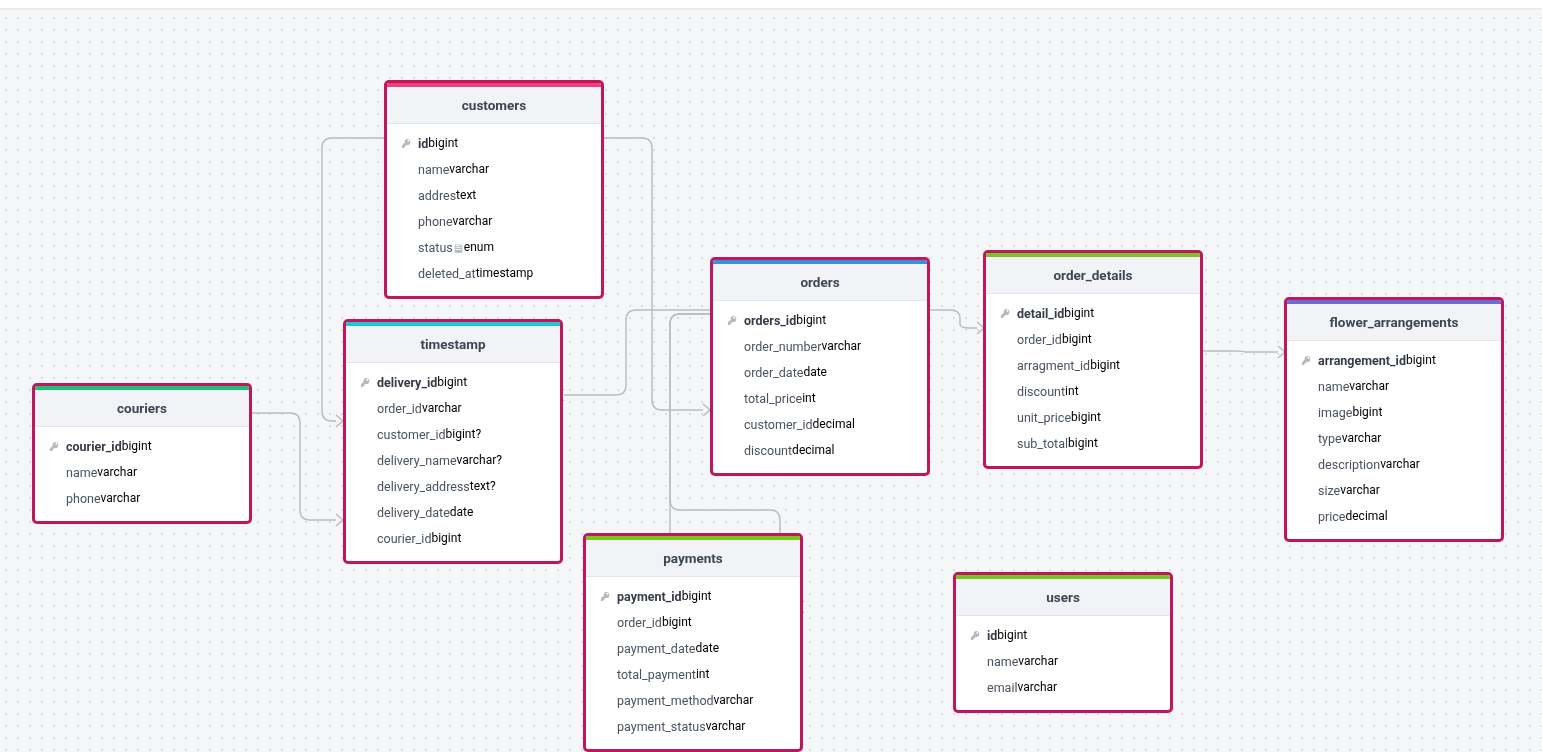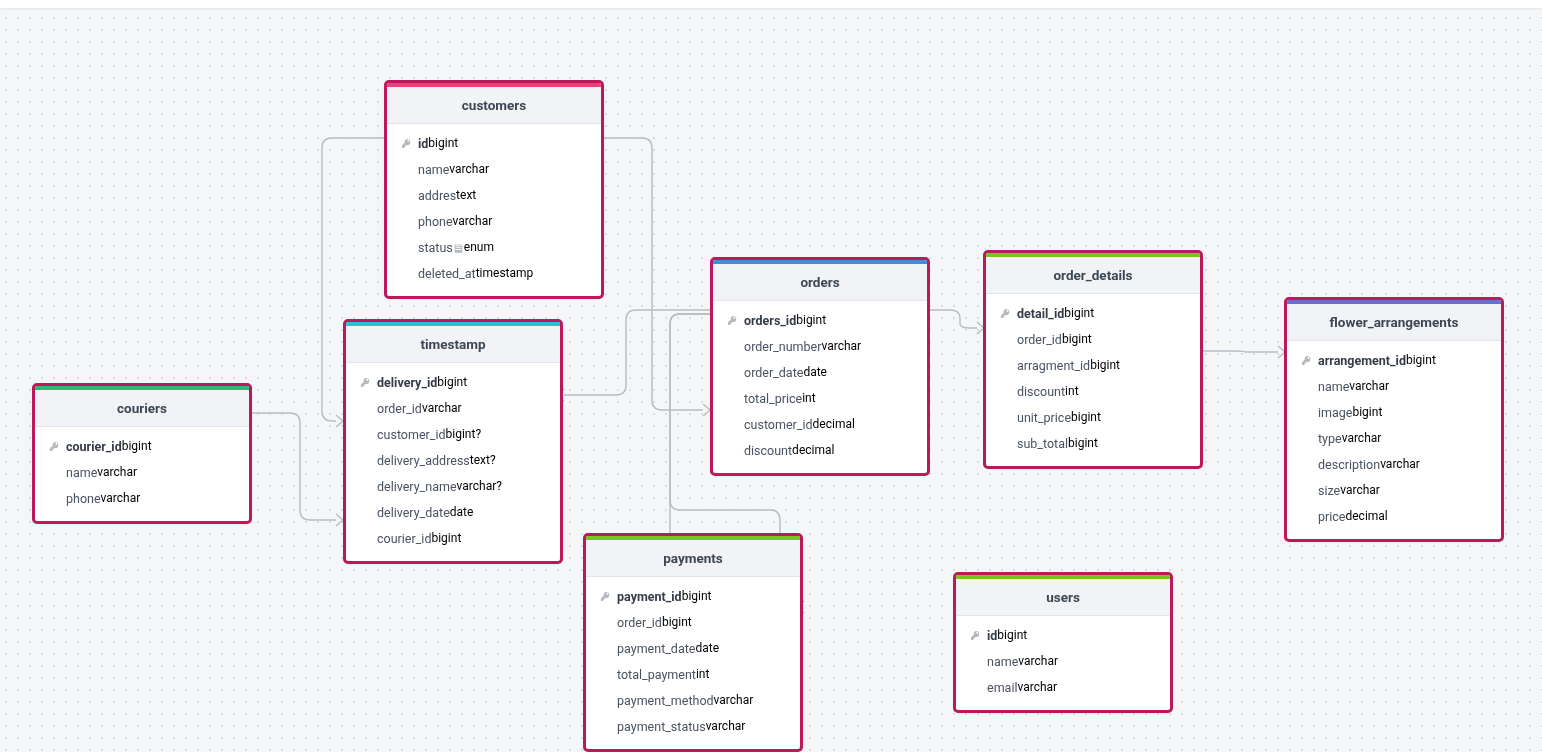--- a/index.html
+++ b/index.html
@@ -217,33 +217,33 @@
             <span style="width: 11px; display: inline-block;"></span>
             <span>customer_id</span>
           </div>
           <div style="display: flex; align-items: center; gap: 6px;">
             <span class="type">bigint?</span>
           </div>
         </div>
         <div class="row">
           <div class="col-left">
             <span style="width: 11px; display: inline-block;"></span>
+            <span>delivery_name</span>
+          </div>
+          <div style="display: flex; align-items: center; gap: 6px;">
+            <span class="type">varchar?</span>
+          </div>
+        </div>
+        <div class="row">
+          <div class="col-left">
+            <span style="width: 11px; display: inline-block;"></span>
             <span>delivery_address</span>
           </div>
           <div style="display: flex; align-items: center; gap: 6px;">
             <span class="type">text?</span>
-          </div>
-        </div>
-        <div class="row">
-          <div class="col-left">
-            <span style="width: 11px; display: inline-block;"></span>
-            <span>delivery_name</span>
-          </div>
-          <div style="display: flex; align-items: center; gap: 6px;">
-            <span class="type">varchar?</span>
           </div>
         </div>
         <div class="row">
           <div class="col-left">
             <span style="width: 11px; display: inline-block;"></span>
             <span>delivery_date</span>
           </div>
           <div style="display: flex; align-items: center; gap: 6px;">
             <span class="type">date</span>
           </div>

